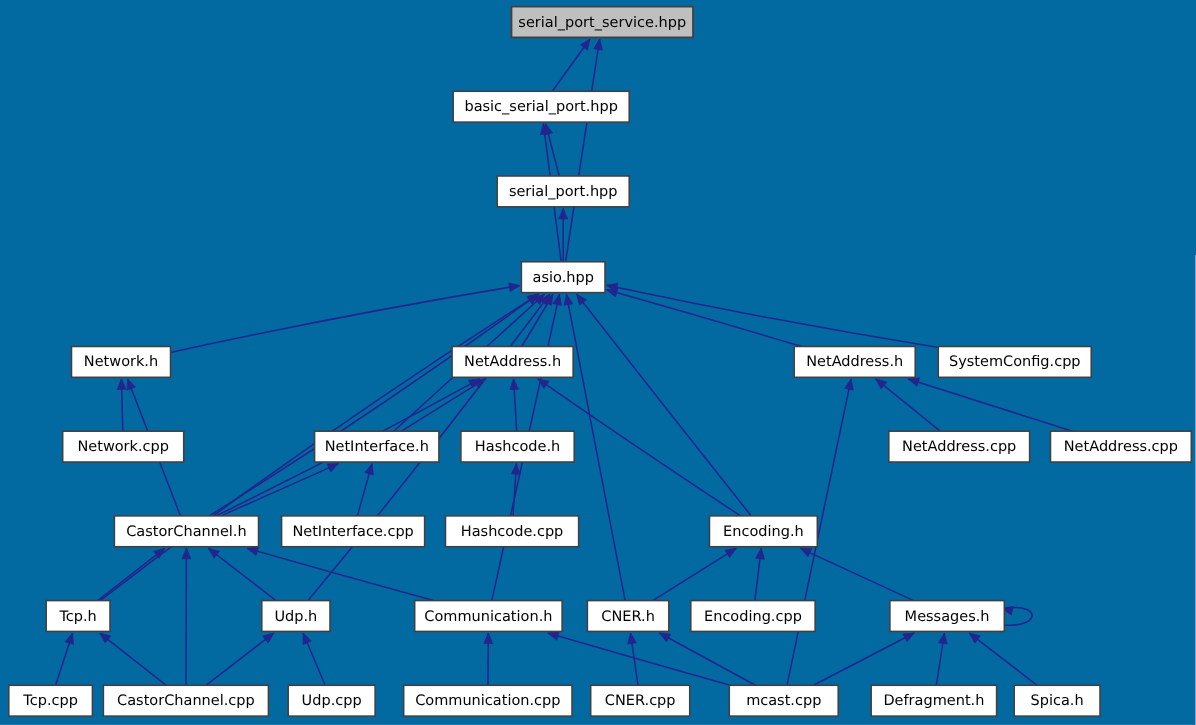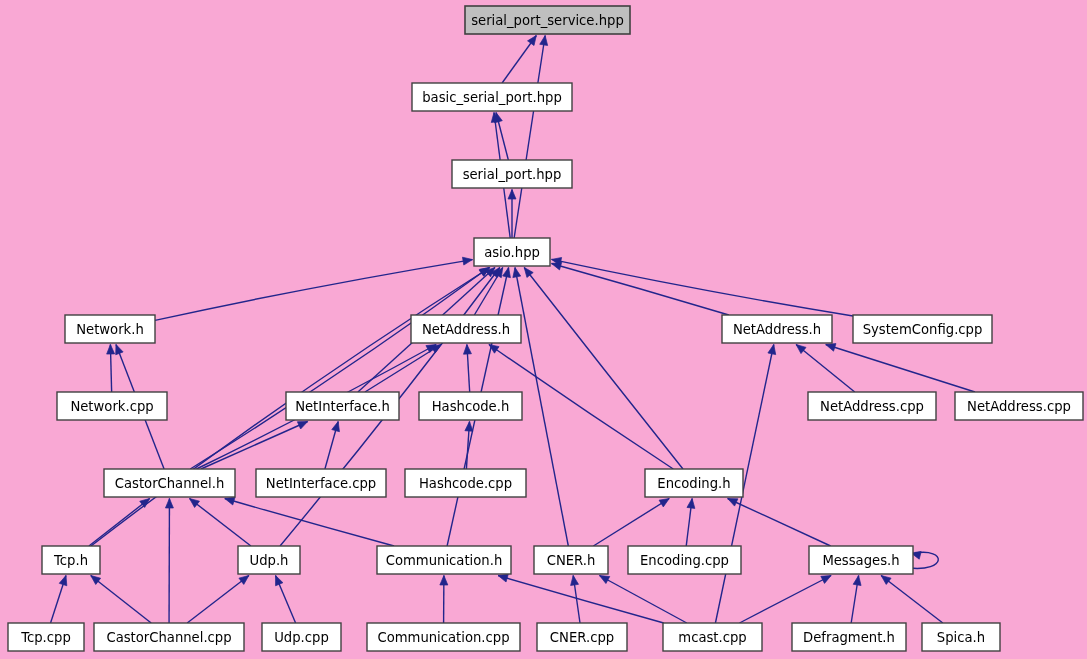--- a/index.html
+++ b/index.html
@@ -4,21 +4,21 @@
 <style>
   html, body {
     margin: 0;
     padding: 0;
     background: #ffffff;
   }
   #graph-root {
     position: relative;
     width: 1087px;
     height: 659px;
-    background: #f9a8d4;
+    background: #0369a1;
     font-family: "DejaVu Sans", sans-serif;
     overflow: hidden;
   }
   svg.graph-canvas {
     position: absolute;
     top: 0;
     left: 0;
     width: 1087px;
     height: 659px;
   }

